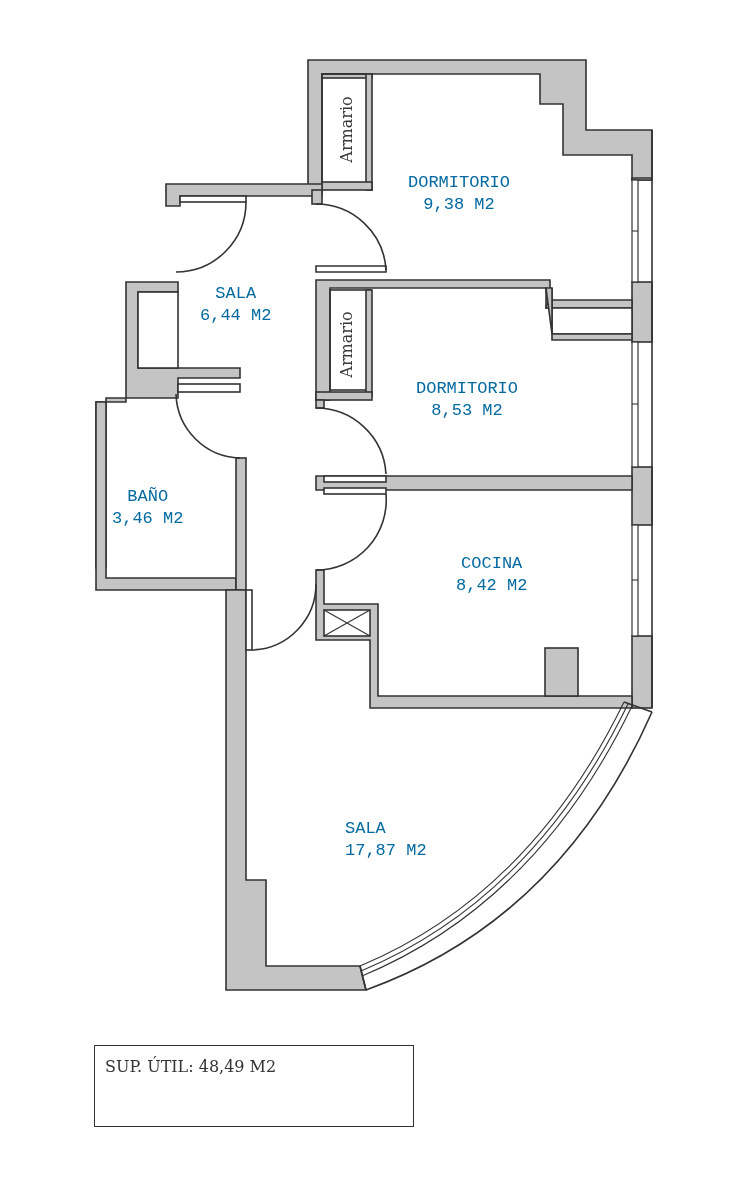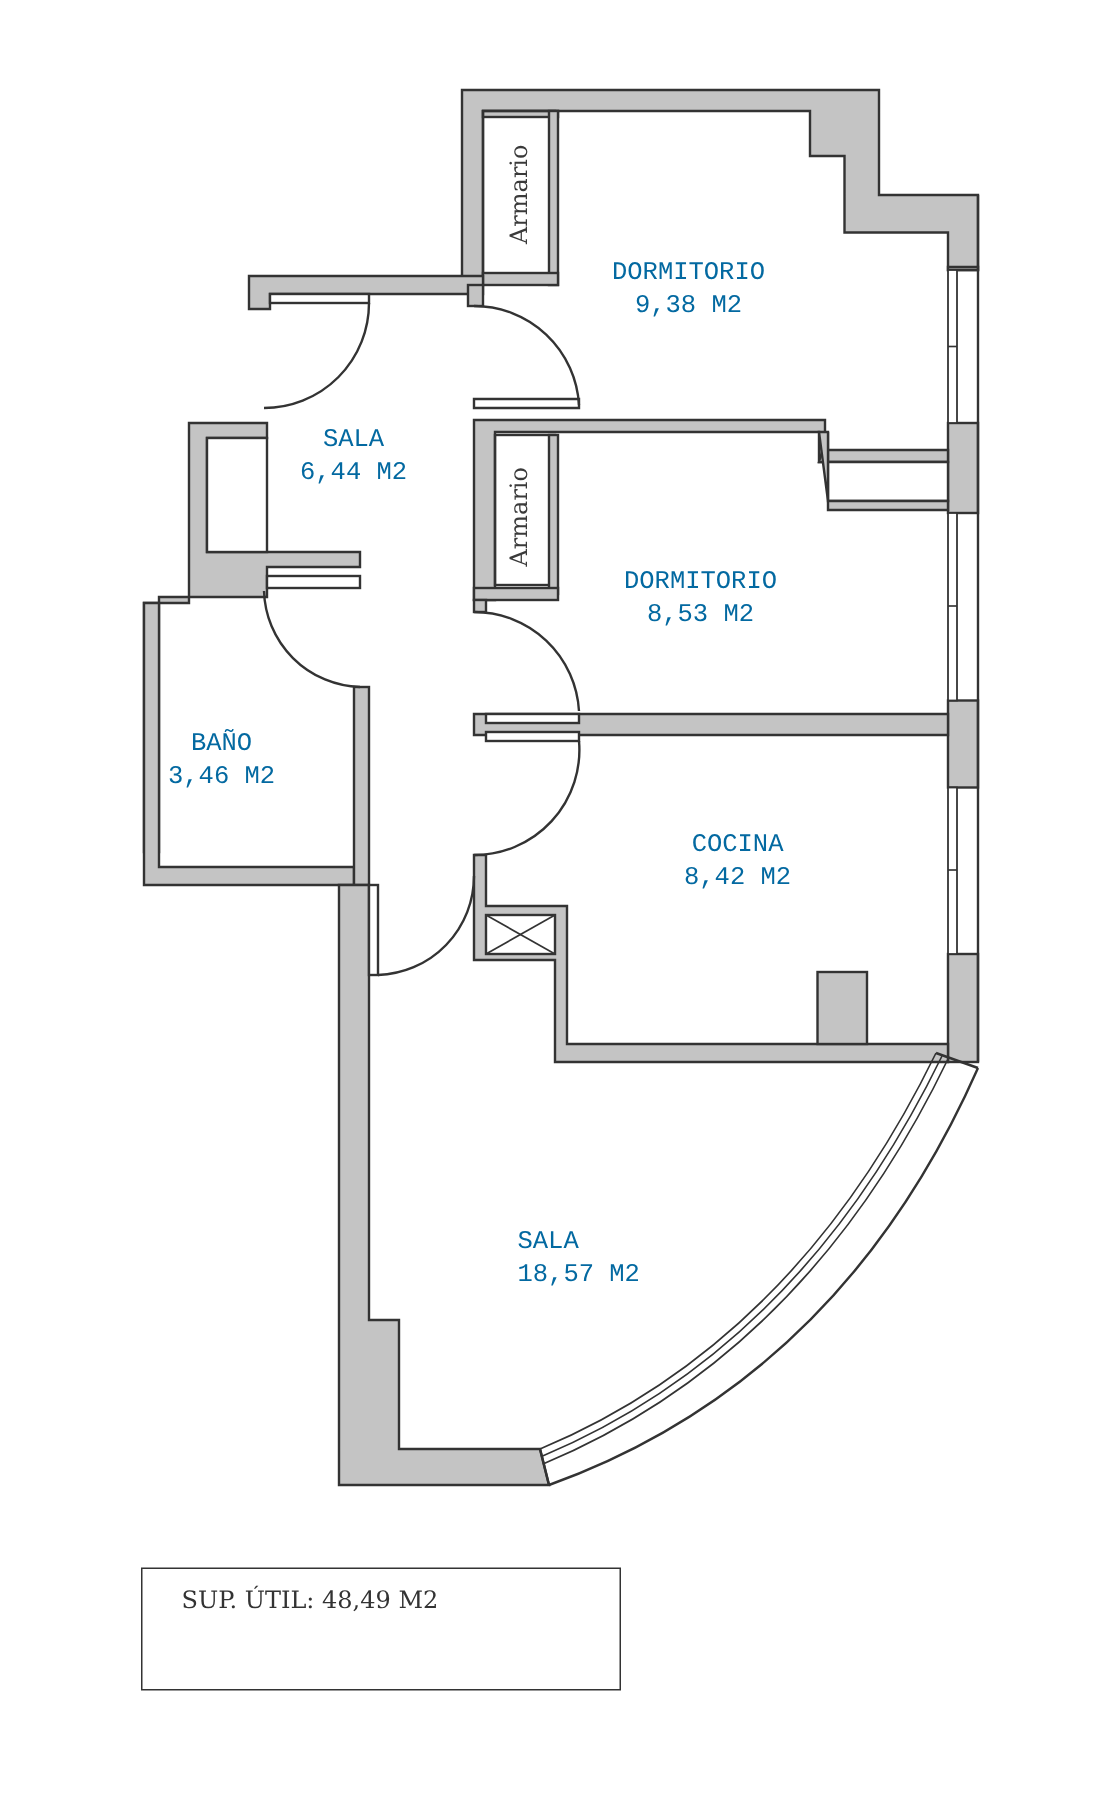--- a/index.html
+++ b/index.html
@@ -4,21 +4,21 @@
 <style>
   html, body { margin: 0; padding: 0; background: #ffffff; }
   body { width: 738px; height: 1200px; position: relative; overflow: hidden; font-family: "DejaVu Serif", serif; }
   .plan { position: absolute; left: 0; top: 0; width: 738px; height: 1200px; }
   .wall { fill: #c4c4c4; stroke: #333; stroke-width: 1.6; }
   .line { fill: none; stroke: #333; stroke-width: 1.6; }
   .thin { fill: none; stroke: #333; stroke-width: 1.1; }
   .win { fill: #fff; stroke: #333; stroke-width: 1.2; }
   .room-label { position: absolute; color: #0369a1; font-family: Liberation Mono, monospace; font-size: 17px; line-height: 22px; text-align: center; white-space: nowrap; }
   .armario { position: absolute; color: #3a3a3a; font-family: "DejaVu Serif", serif; font-size: 16px; white-space: nowrap; transform: rotate(-90deg); transform-origin: center center; }
-  .summary { position: absolute; left: 94px; top: 1045px; width: 320px; height: 82px; border: 1.6px solid #333; box-sizing: border-box; padding: 7px 26px; font-family: "DejaVu Serif", serif; font-size: 16px; line-height: 27px; color: #333; }
+  .summary { position: absolute; left: 94px; top: 1045px; width: 320px; height: 82px; border: 1.6px solid #333; box-sizing: border-box; padding: 7px 10px; font-family: "DejaVu Serif", serif; font-size: 16px; line-height: 27px; color: #333; }
 </style>
 </head>
 <body>
 
 <svg class="plan" viewBox="0 0 738 1200" xmlns="http://www.w3.org/2000/svg">
 
   <g>
 
     <path class="wall" d="M308,60 L586,60 L586,130 L652,130 L652,180 L632,180 L632,155 L563,155 L563,104 L540,104 L540,74 L322,74 L322,190 L308,190 Z"></path>
 
@@ -112,21 +112,21 @@
 <div class="room-label" style="left:112px; top:486px;">
   <div>BAÑO</div>
   <div>3,46 M2</div>
 </div>
 <div class="room-label" style="left:456px; top:553px;">
   <div>COCINA</div>
   <div>8,42 M2</div>
 </div>
 <div class="room-label" style="left:345px; top:786px;margin-top:32px;">
   <div style="text-align:left;">SALA</div>
-  <div>18,57 M2</div>
+  <div>17,87 M2</div>
 </div>
 
 <div class="armario" style="left:310px; top:120px; width:72px; text-align:center;">Armario</div>
 <div class="armario" style="left:310px; top:335px; width:72px; text-align:center;">Armario</div>
 
 <div class="summary">
   <div>SUP. ÚTIL: 48,49 M2</div>
 </div>
 
 </body></html>

